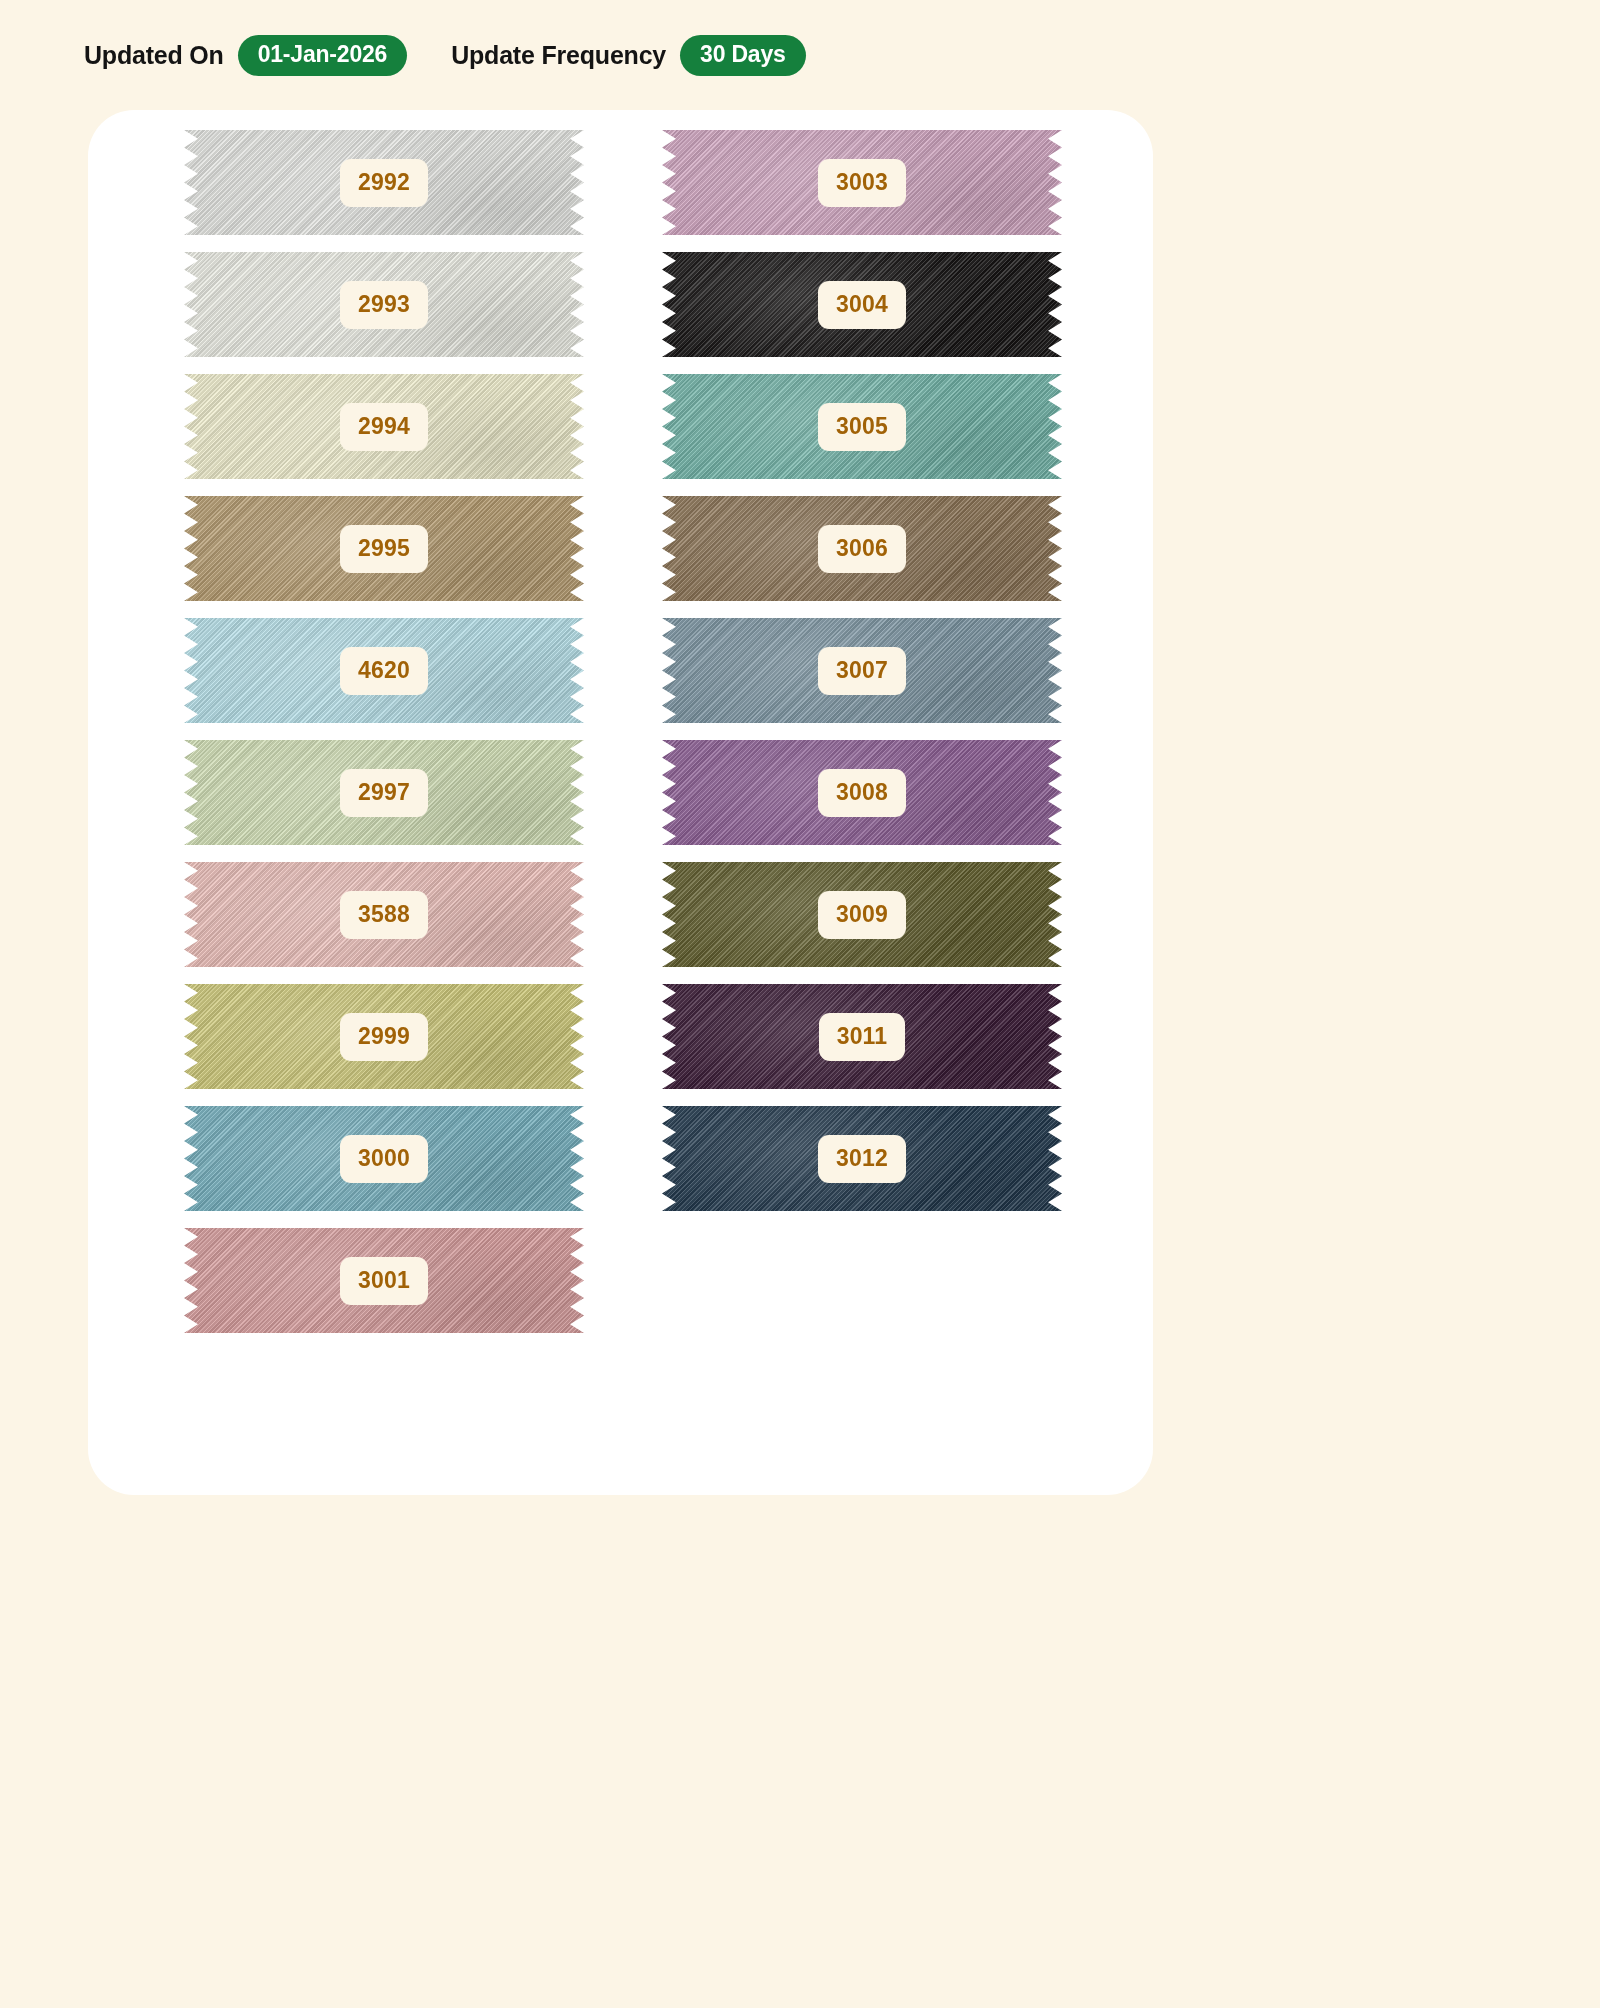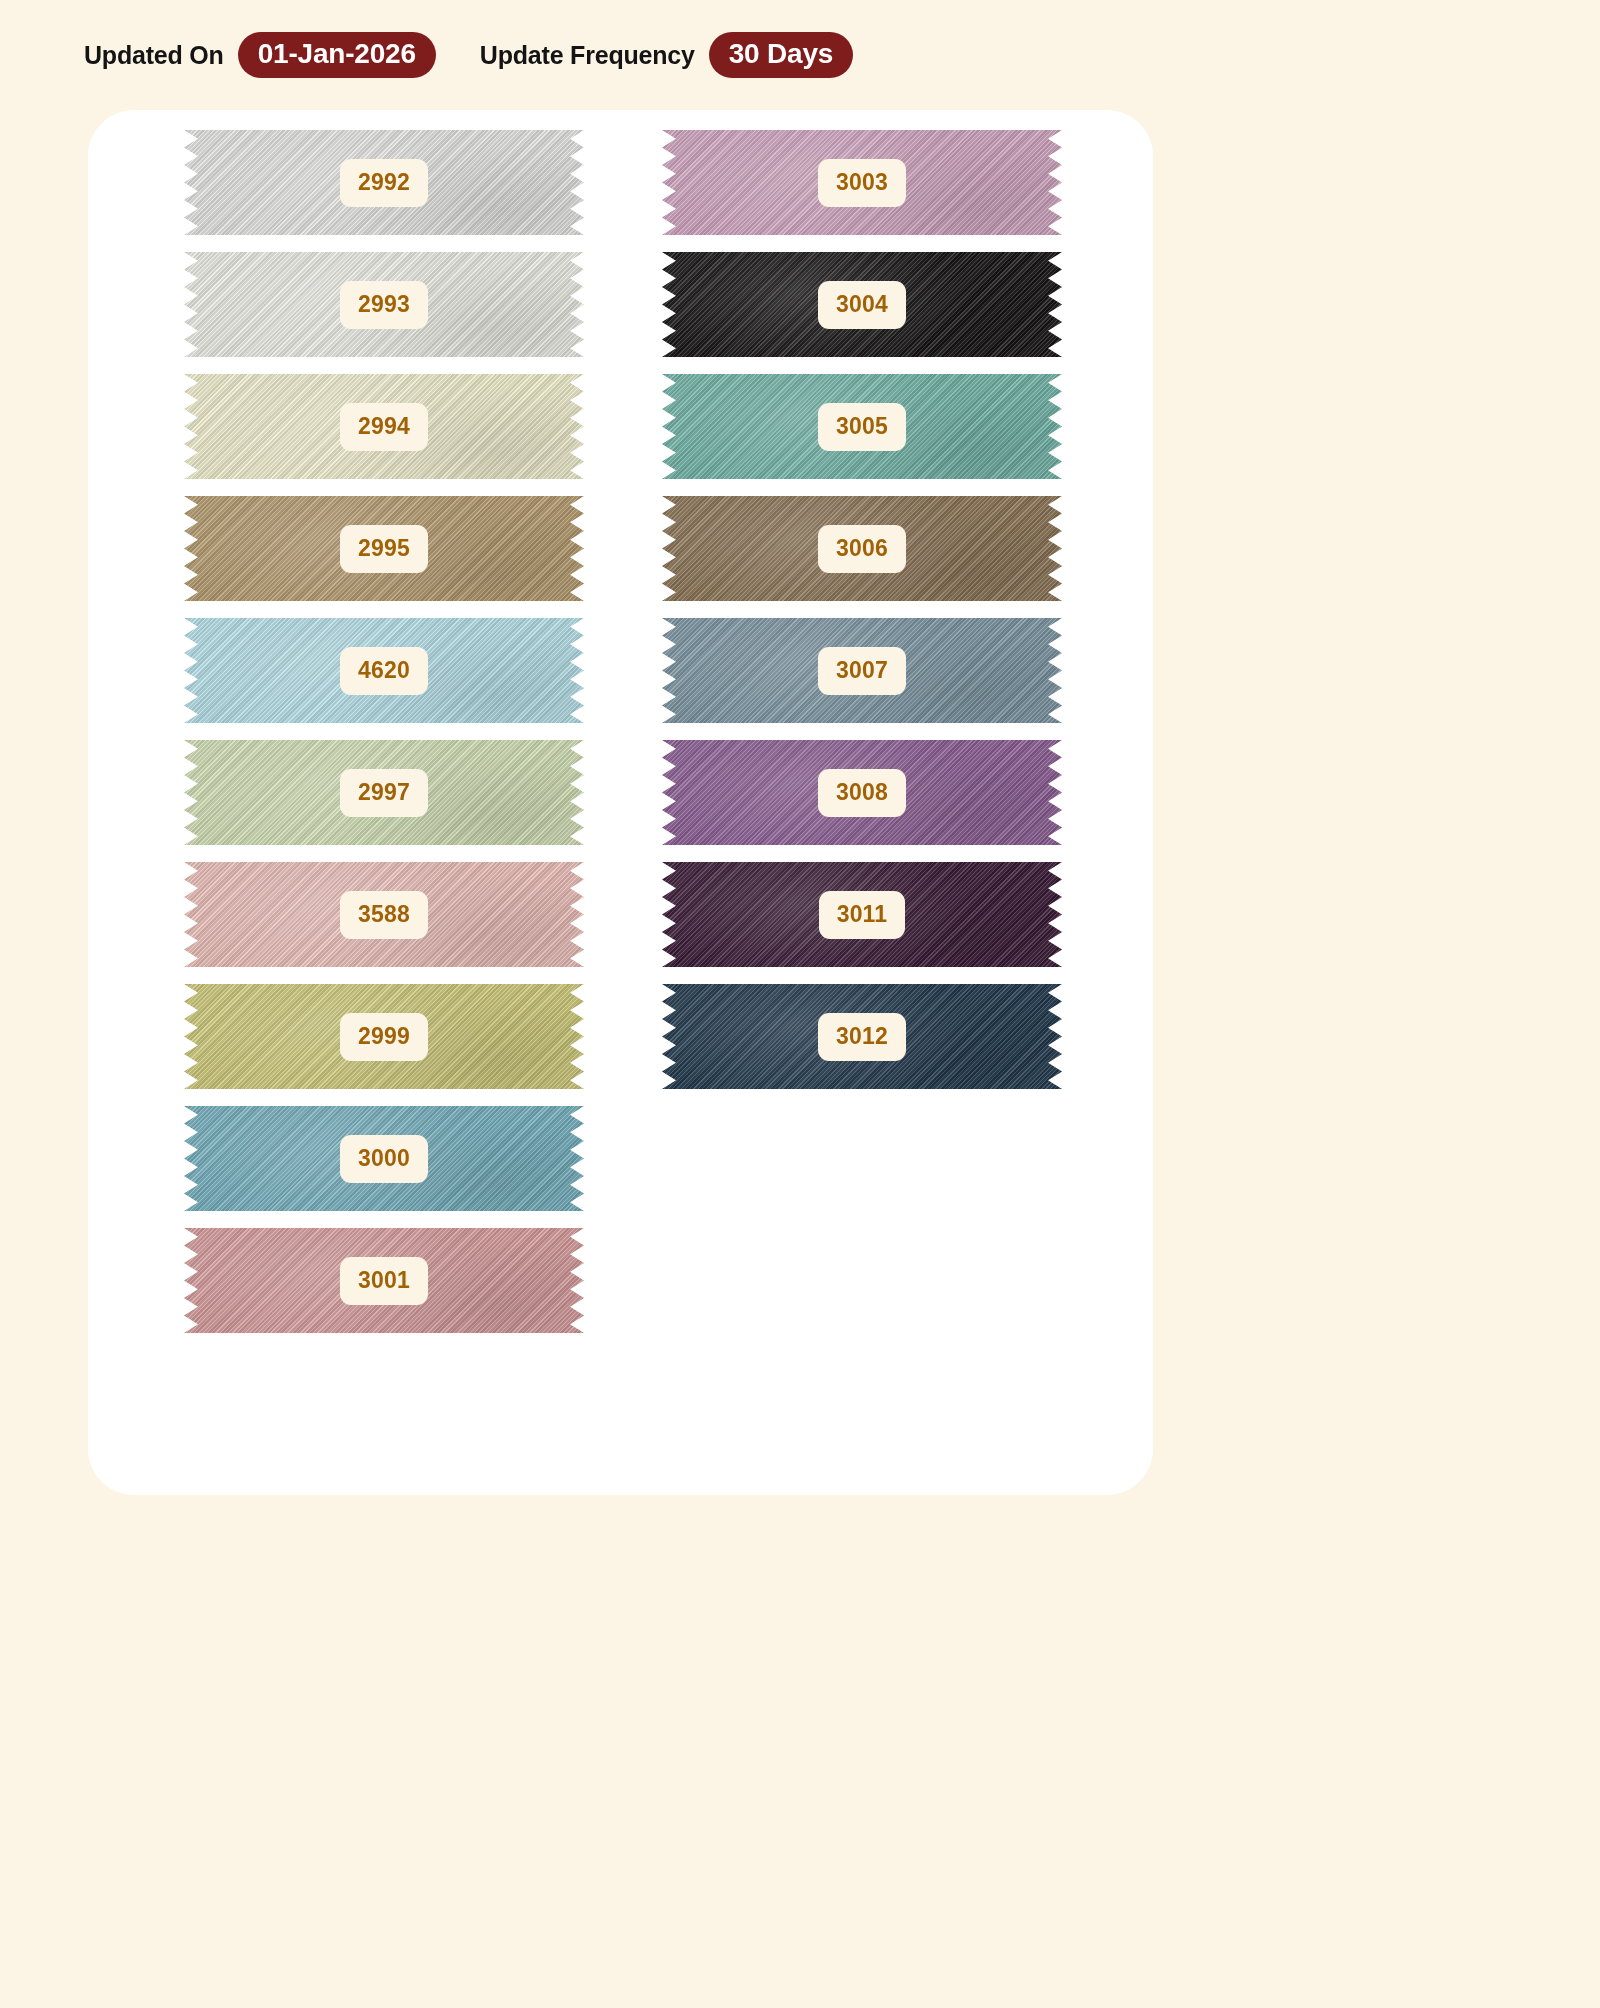--- a/index.html
+++ b/index.html
@@ -27,23 +27,23 @@
     height: 44px;
   }
   .meta-label {
     font-size: 25px;
     font-weight: 700;
     color: #141414;
     letter-spacing: -0.2px;
     white-space: nowrap;
   }
   .meta-pill {
-    background: #7f1d1d;
+    background: #15803d;
     color: #FFFFFF;
-    font-size: 28px;
+    font-size: 23px;
     font-weight: 700;
     letter-spacing: -0.2px;
     border-radius: 999px;
     padding: 8px 20px 10px 20px;
     white-space: nowrap;
     line-height: 1;
   }
   .meta-gap { width: 16px; }
 
   
@@ -253,20 +253,26 @@
             </div>
             <div class="swatch-label">3007</div>
           </div>
           <div class="swatch">
             <div class="swatch-fabric" style="background-color: rgb(139, 94, 147);">
               <div class="swatch-sheen"></div>
             </div>
             <div class="swatch-label">3008</div>
           </div>
           <div class="swatch">
+            <div class="swatch-fabric" style="background-color: rgb(95, 92, 44);">
+              <div class="swatch-sheen"></div>
+            </div>
+            <div class="swatch-label">3009</div>
+          </div>
+          <div class="swatch">
             <div class="swatch-fabric" style="background-color: rgb(58, 27, 54);">
               <div class="swatch-sheen"></div>
             </div>
             <div class="swatch-label">3011</div>
           </div>
           <div class="swatch">
             <div class="swatch-fabric" style="background-color: rgb(34, 57, 77);">
               <div class="swatch-sheen"></div>
             </div>
             <div class="swatch-label">3012</div>

